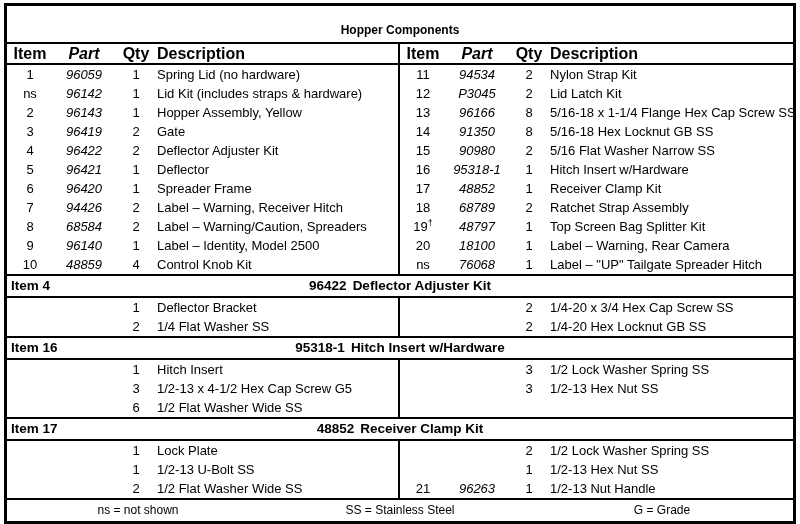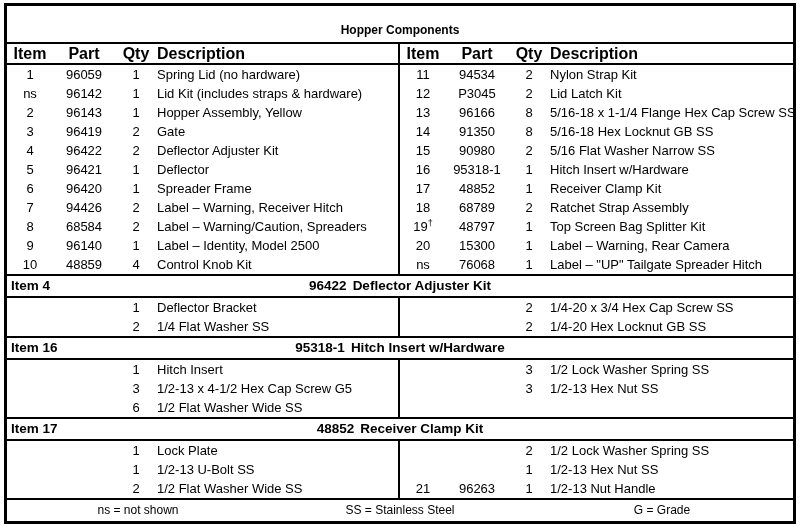--- a/index.html
+++ b/index.html
@@ -61,21 +61,21 @@
   }
   table.cols td, table.cols th {
     padding: 0;
     line-height: 19px;
     height: 19px;
     vertical-align: middle;
     white-space: nowrap;
     overflow: hidden;
   }
   th.c-item, td.c-item { width: 46px;  text-align: center; }
-  th.c-part, td.c-part { width: 62px;  text-align: center; }
+  th.c-part, td.c-part { width: 62px;  text-align: center; font-style: italic; }
   th.c-qty,  td.c-qty  { width: 42px;  text-align: center; }
   th.c-desc, td.c-desc { width: auto;  text-align: left; padding-left: 11px; }
 
   thead th {
     font-weight: bold;
     font-size: 16px;
     height: 21px;
     line-height: 21px;
   }
   th.c-desc { padding-left: 11px; }
@@ -283,21 +283,21 @@
                 <td class="c-desc">Ratchet Strap Assembly</td>
               </tr>
               <tr>
                 <td class="c-item">19<sup class="dag">†</sup></td>
                 <td class="c-part">48797</td>
                 <td class="c-qty">1</td>
                 <td class="c-desc">Top Screen Bag Splitter Kit</td>
               </tr>
               <tr>
                 <td class="c-item">20</td>
-                <td class="c-part">15300</td>
+                <td class="c-part">18100</td>
                 <td class="c-qty">1</td>
                 <td class="c-desc">Label – Warning, Rear Camera</td>
               </tr>
               <tr>
                 <td class="c-item">ns</td>
                 <td class="c-part">76068</td>
                 <td class="c-qty">1</td>
                 <td class="c-desc">Label – "UP" Tailgate Spreader Hitch</td>
               </tr>
             </tbody>

